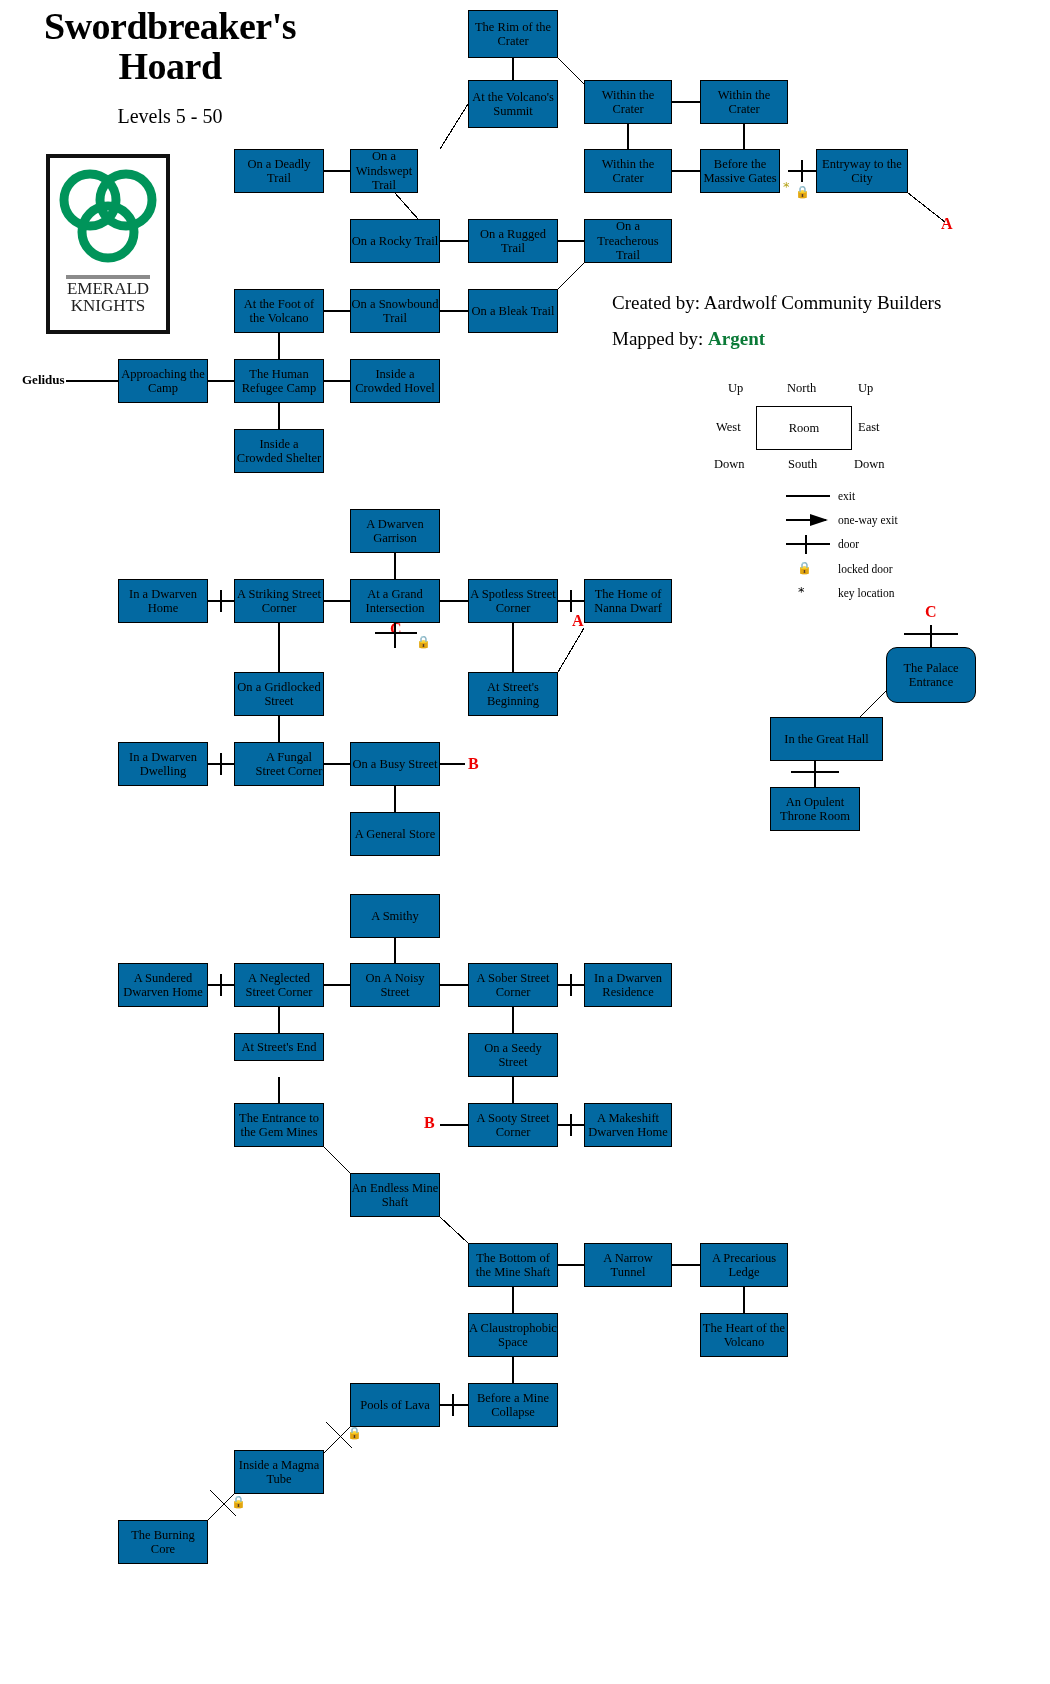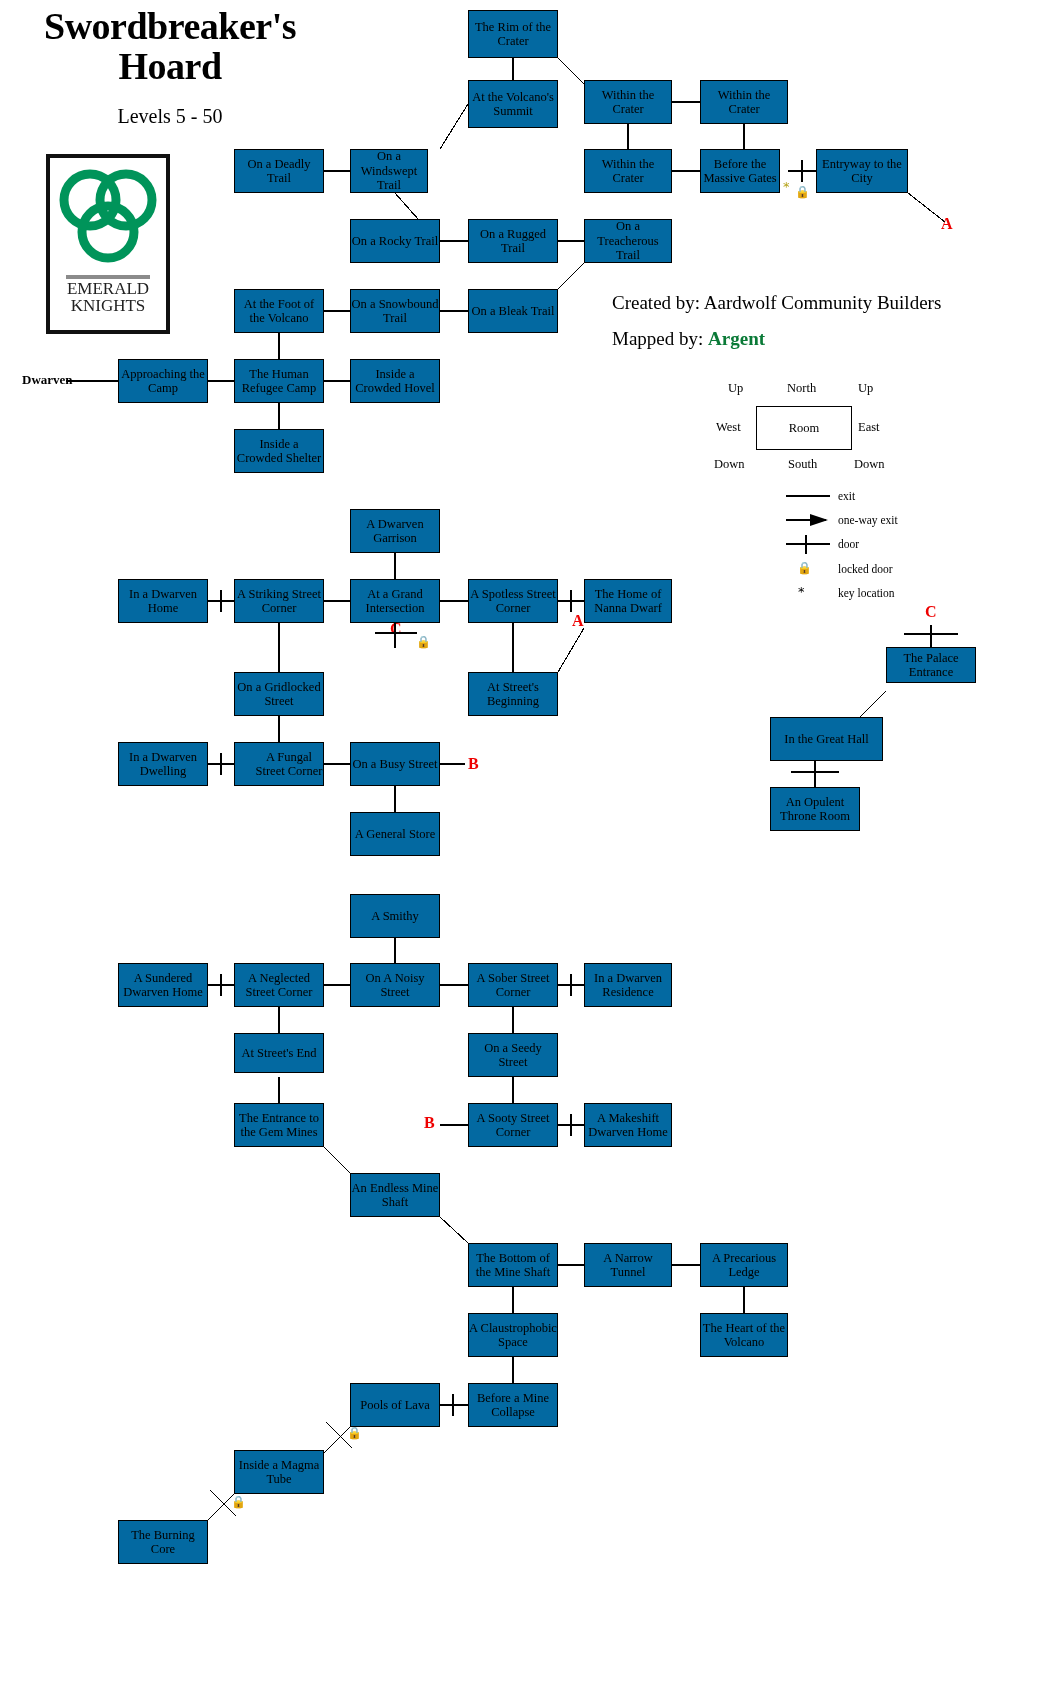--- a/index.html
+++ b/index.html
@@ -76,21 +76,21 @@
 
 <div class="legend-key-text" style="left:838px;top:490px;">exit</div>
 <div class="legend-key-text" style="left:838px;top:514px;">one-way exit</div>
 <div class="legend-key-text" style="left:838px;top:538px;font-family:Liberation Serif, serif;">door</div>
 <div class="legend-key-text" style="left:838px;top:563px;">locked door</div>
 <div class="legend-key-text" style="left:838px;top:587px;">key location</div>
 
 <div class="lock" style="left:797px;top:562px;color:#000;">🔒</div>
 <div class="star" style="left:798px;top:585px;color:#000;">*</div>
 
-<div class="area-tag" style="left:22px;top:372px;">Dwarven</div>
+<div class="area-tag" style="left:22px;top:372px;">Gelidus</div>
 <div class="link-tag" style="left:941px;top:215px;">A</div>
 <div class="link-tag" style="left:572px;top:612px;">A</div>
 <div class="link-tag" style="left:390px;top:620px;">C</div>
 <div class="link-tag" style="left:468px;top:755px;">B</div>
 <div class="link-tag" style="left:424px;top:1114px;">B</div>
 <div class="link-tag" style="left:925px;top:603px;">C</div>
 
 <div class="star" style="left:783px;top:180px;color:#b5a217;">*</div>
 <div class="lock" style="left:795px;top:186px;color:#b5a217;">🔒</div>
 
@@ -211,21 +211,21 @@
   </div>
 <div class="room" style="left: 700px; top: 149px; width: 80px; height: 44px;">
     <span>Before the Massive Gates</span>
   </div>
 <div class="room" style="left: 816px; top: 149px; width: 92px; height: 44px;">
     <span>Entryway to the City</span>
   </div>
 <div class="room" style="left: 234px; top: 149px; width: 90px; height: 44px;">
     <span>On a Deadly Trail</span>
   </div>
-<div class="room" style="left: 350px; top: 149px; width: 78px; height: 44px;">
+<div class="room" style="left: 350px; top: 149px; width: 68px; height: 44px;">
     <span>On a Windswept Trail</span>
   </div>
 <div class="room" style="left: 350px; top: 219px; width: 90px; height: 44px;">
     <span>On a Rocky Trail</span>
   </div>
 <div class="room" style="left: 468px; top: 219px; width: 90px; height: 44px; text-align: center;">
     <span>On a Rugged Trail</span>
   </div>
 <div class="room" style="left: 584px; top: 219px; width: 88px; height: 44px;">
     <span>On a Treacherous Trail</span>
@@ -280,21 +280,21 @@
   </div>
 <div class="room" style="left: 234px; top: 742px; width: 90px; height: 44px; padding-left: 20px;">
     <span>A Fungal Street Corner</span>
   </div>
 <div class="room" style="left: 350px; top: 742px; width: 90px; height: 44px;">
     <span>On a Busy Street</span>
   </div>
 <div class="room" style="left: 350px; top: 812px; width: 90px; height: 44px;">
     <span>A General Store</span>
   </div>
-<div class="room" style="left: 886px; top: 647px; width: 90px; height: 36px;">
+<div class="room" style="left: 886px; top: 647px; width: 90px; height: 56px; border-radius: 11px;">
     <span>The Palace Entrance</span>
   </div>
 <div class="room" style="left: 770px; top: 717px; width: 113px; height: 44px;">
     <span>In the Great Hall</span>
   </div>
 <div class="room" style="left: 770px; top: 787px; width: 90px; height: 44px;">
     <span>An Opulent Throne Room</span>
   </div>
 <div class="room" style="left: 350px; top: 894px; width: 90px; height: 44px;">
     <span>A Smithy</span>
@@ -307,21 +307,21 @@
   </div>
 <div class="room" style="left: 350px; top: 963px; width: 90px; height: 44px;">
     <span>On A Noisy Street</span>
   </div>
 <div class="room" style="left: 468px; top: 963px; width: 90px; height: 44px;">
     <span>A Sober Street Corner</span>
   </div>
 <div class="room" style="left: 584px; top: 963px; width: 88px; height: 44px;">
     <span>In a Dwarven Residence</span>
   </div>
-<div class="room" style="left: 234px; top: 1033px; width: 90px; height: 40px;">
+<div class="room" style="left: 234px; top: 1033px; width: 90px; height: 28px;">
     <span>At Street's End</span>
   </div>
 <div class="room" style="left: 468px; top: 1033px; width: 90px; height: 44px;">
     <span>On a Seedy Street</span>
   </div>
 <div class="room" style="left: 234px; top: 1103px; width: 90px; height: 44px;">
     <span>The Entrance to the Gem Mines</span>
   </div>
 <div class="room" style="left: 468px; top: 1103px; width: 90px; height: 44px;">
     <span>A Sooty Street Corner</span>

